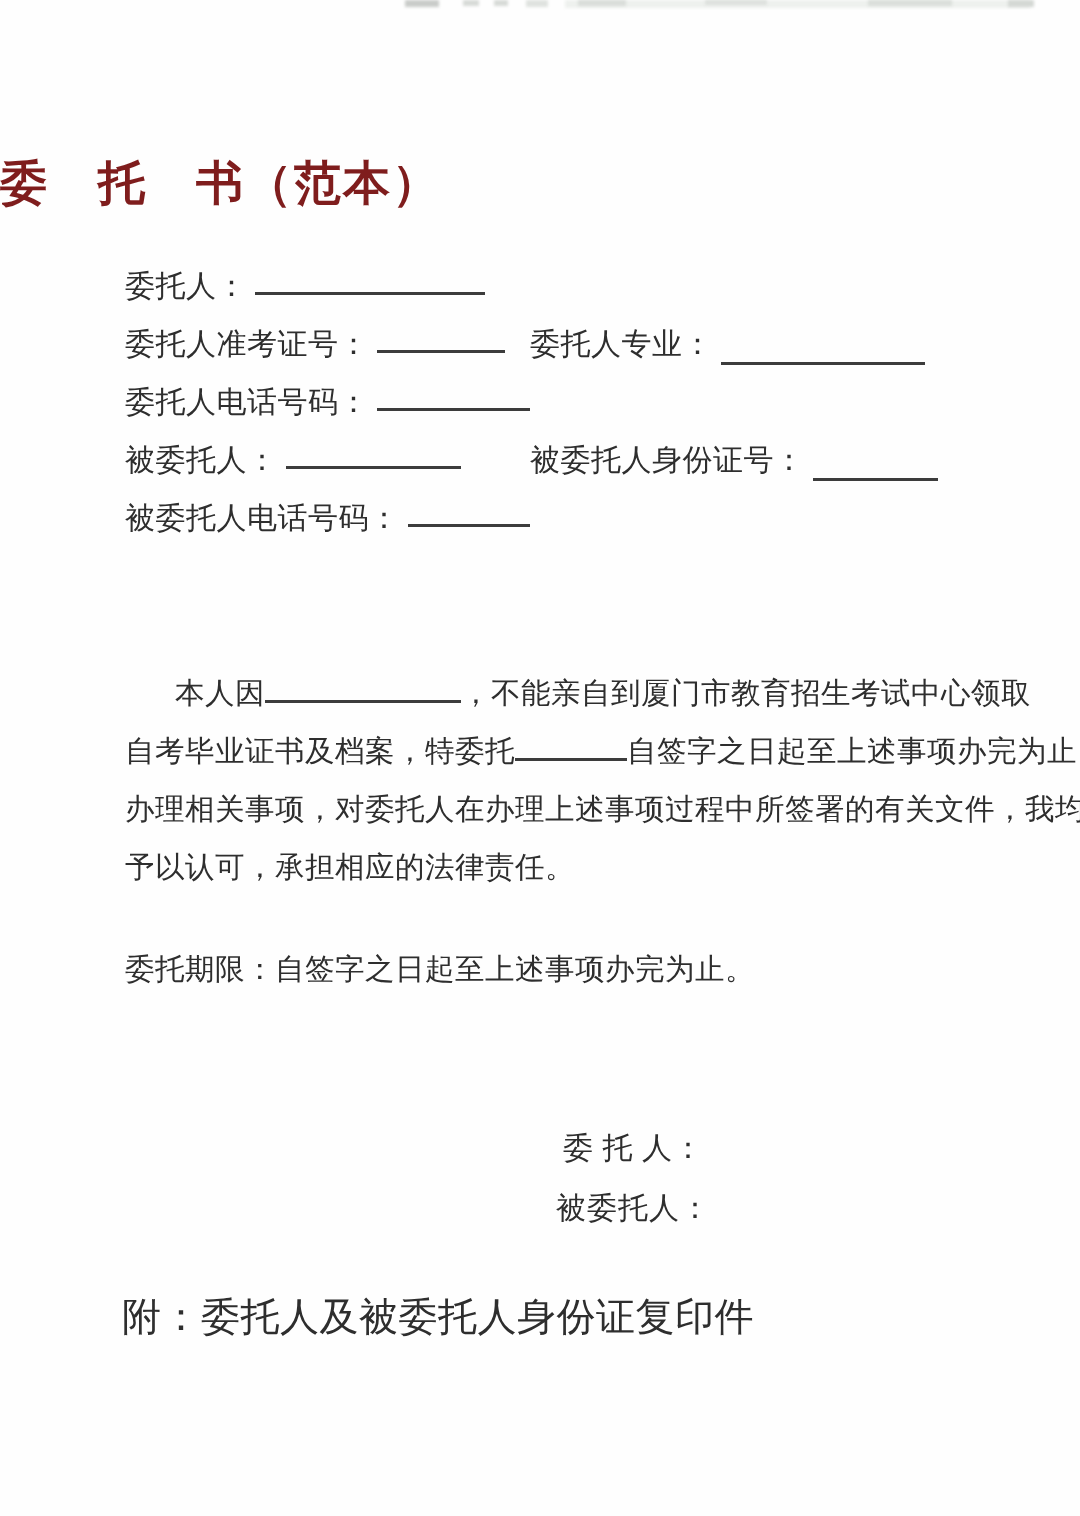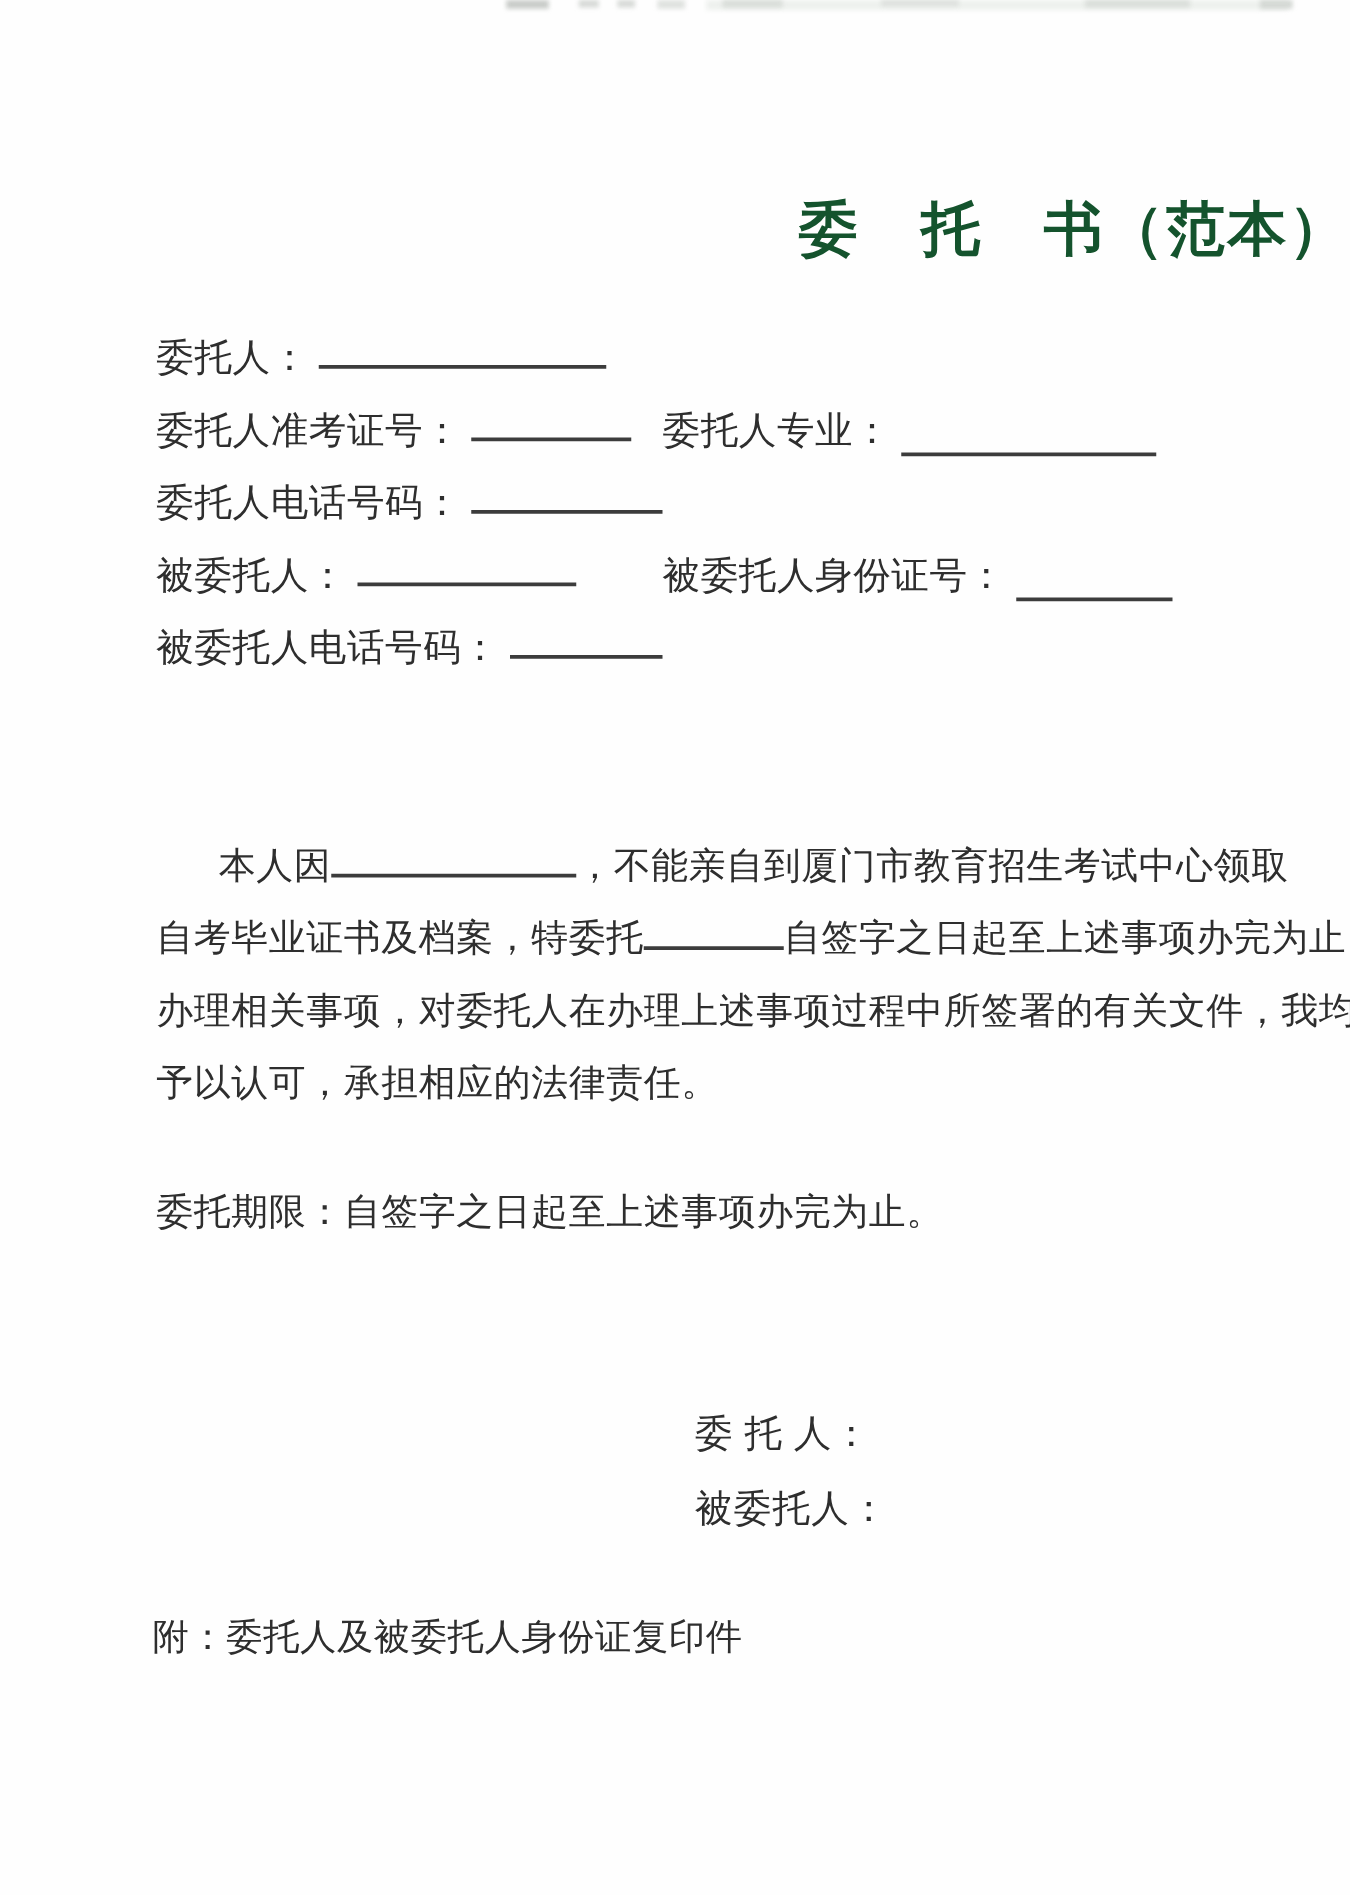--- a/index.html
+++ b/index.html
@@ -19,22 +19,22 @@
   .a3{left:494px;width:14px;height:6px;}
   .a4{left:526px;width:22px;height:7px;background:#dfe2df;}
   .a5{left:565px;width:465px;height:8px;background:#eef1ee;}
   .a6{left:578px;width:48px;height:6px;background:#d9ddd9;}
   .a7{left:705px;width:62px;height:5px;background:#dde0dd;}
   .a8{left:868px;width:84px;height:6px;background:#dadeda;}
   .a9{left:1008px;width:26px;height:7px;background:#d4d8d4;}
 
   .title{
     position:absolute;left:0;top:152px;width:100%;
-    text-align:right;
-    font-size:47px;font-weight:600;color:#14532d;
+    text-align:left;
+    font-size:47px;font-weight:600;color:#7f1d1d;
     letter-spacing:2px;
   }
 
   .form{position:absolute;left:125px;top:276px;width:832px;font-size:30px;}
   .form-row{display:flex;align-items:flex-end;height:31px;margin-bottom:27px;}
   .cell-left{display:flex;width:405px;flex:0 0 405px;}
   .cell-right{display:flex;align-items:flex-end;}
   .lbl{white-space:nowrap;letter-spacing:0.5px;}
   .blank{display:inline-block;border-bottom:3px solid #3c3c3c;height:26px;margin-left:8px;}
   .u230{width:230px;} .u150{width:150px;} .u128{width:128px;} .u204{width:204px;}
@@ -42,25 +42,25 @@
 
   .body-text{position:absolute;left:125px;top:664px;width:836px;font-size:29.5px;letter-spacing:0.5px;}
   .body-line{height:58px;line-height:58px;white-space:nowrap;}
   .body-line.indent{text-indent:50px;}
   .iblank{display:inline-block;border-bottom:3px solid #3c3c3c;height:24px;vertical-align:baseline;}
   .b195{width:196px;} .b112{width:112px;}
 
   .term{position:absolute;left:125px;top:950px;font-size:29.5px;letter-spacing:0.5px;}
 
   .signature{position:absolute;left:556px;top:1118px;font-size:30px;}
-  .sig-line{height:60px;line-height:60px;white-space:nowrap;letter-spacing:1px;}
+  .sig-line{height:60px;line-height:60px;white-space:nowrap;letter-spacing:1px;text-align:center;}
   .date-unit{display:inline-block;}
   .du-year{margin-left:40px;} .du-month{margin-left:72px;} .du-day{margin-left:76px;}
 
-  .attachment{position:absolute;left:122px;top:1290px;font-size:29px;letter-spacing:0.5px;}
+  .attachment{position:absolute;left:122px;top:1290px;font-size:39px;letter-spacing:0.5px;}
 </style>
 </head>
 <body>
 
 <div class="page">
 
   <div class="artifact a1"></div>
   <div class="artifact a2"></div>
   <div class="artifact a3"></div>
   <div class="artifact a4"></div>

